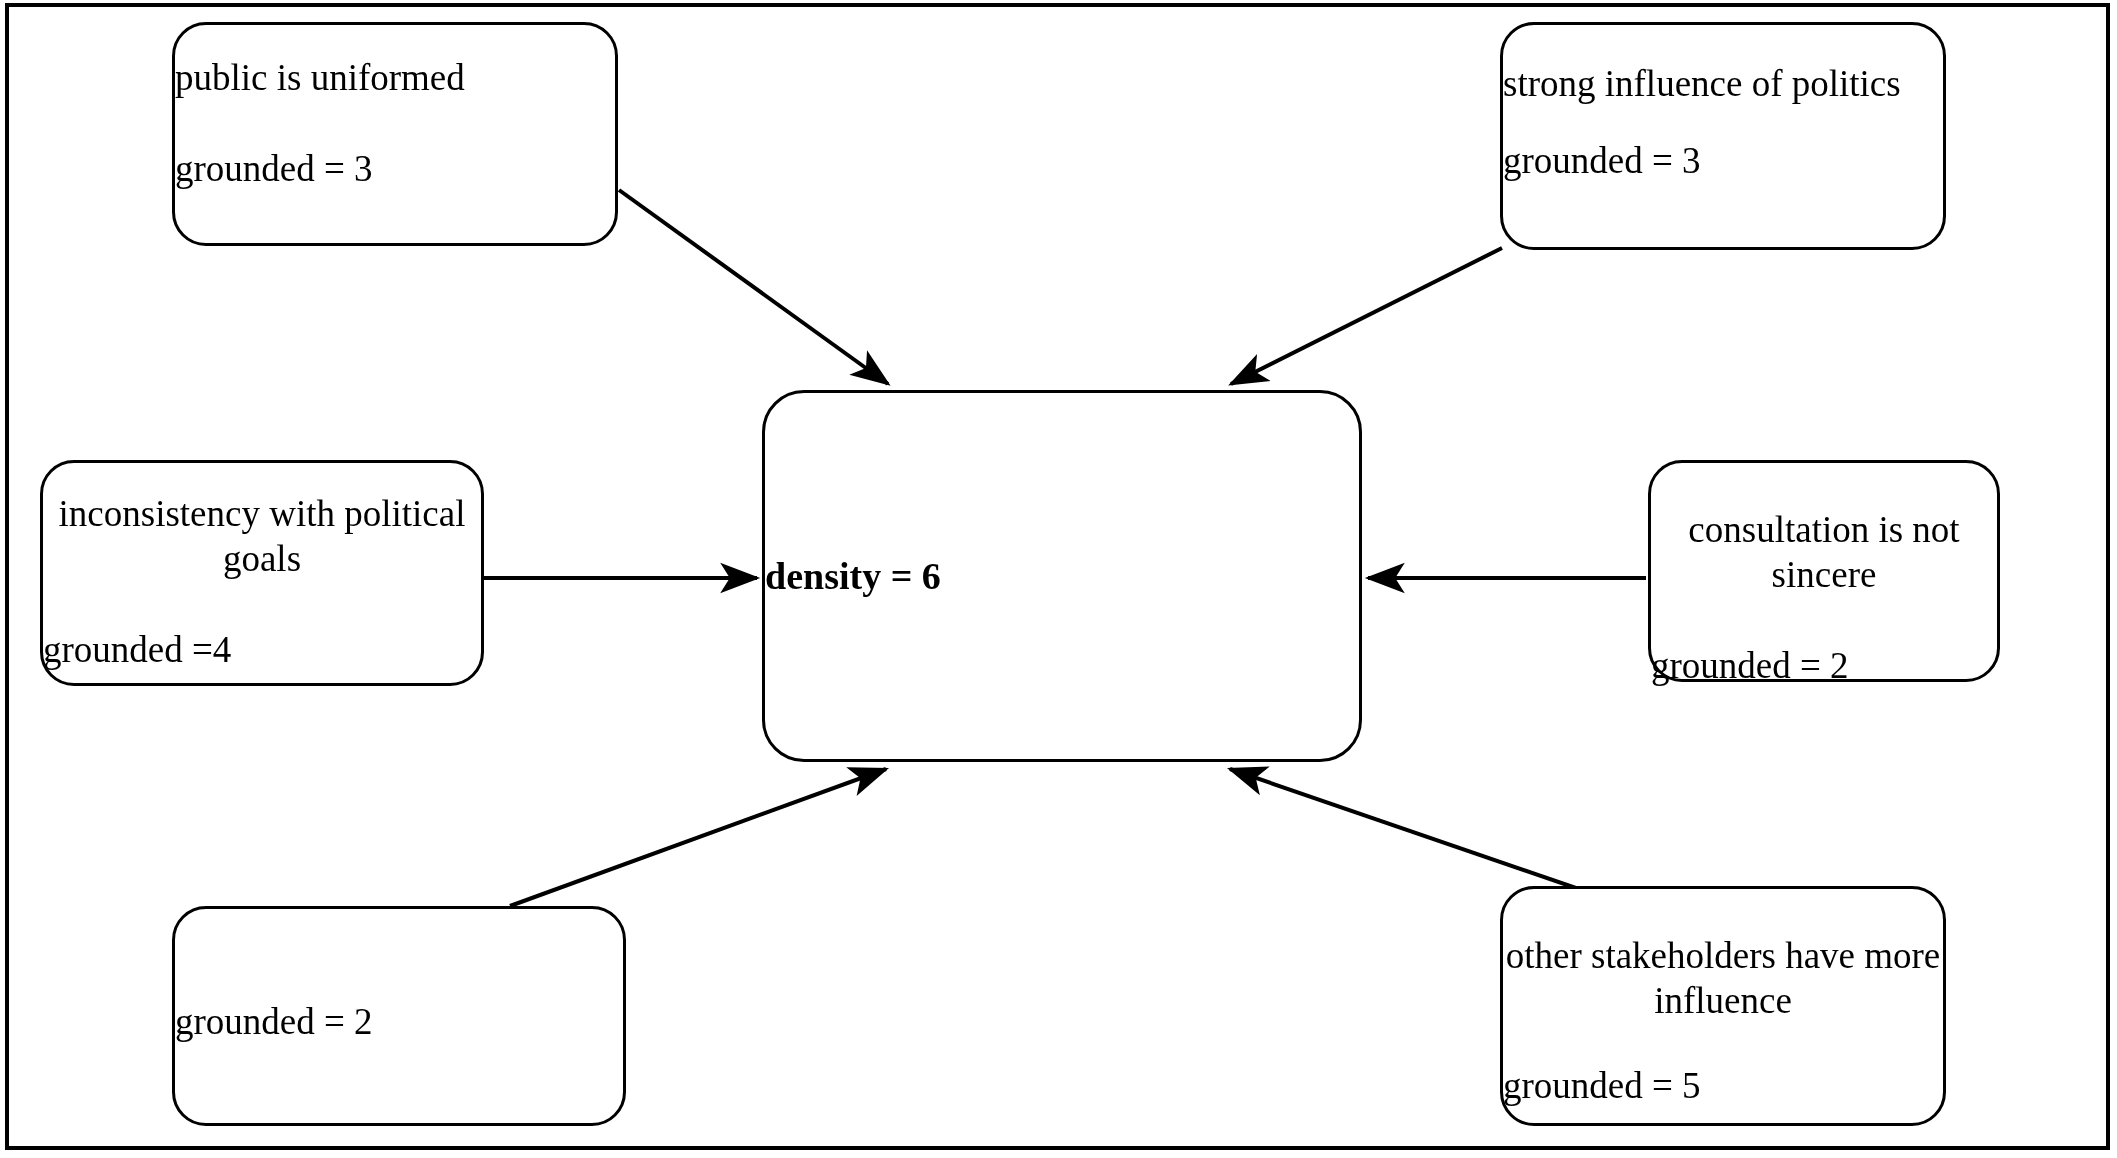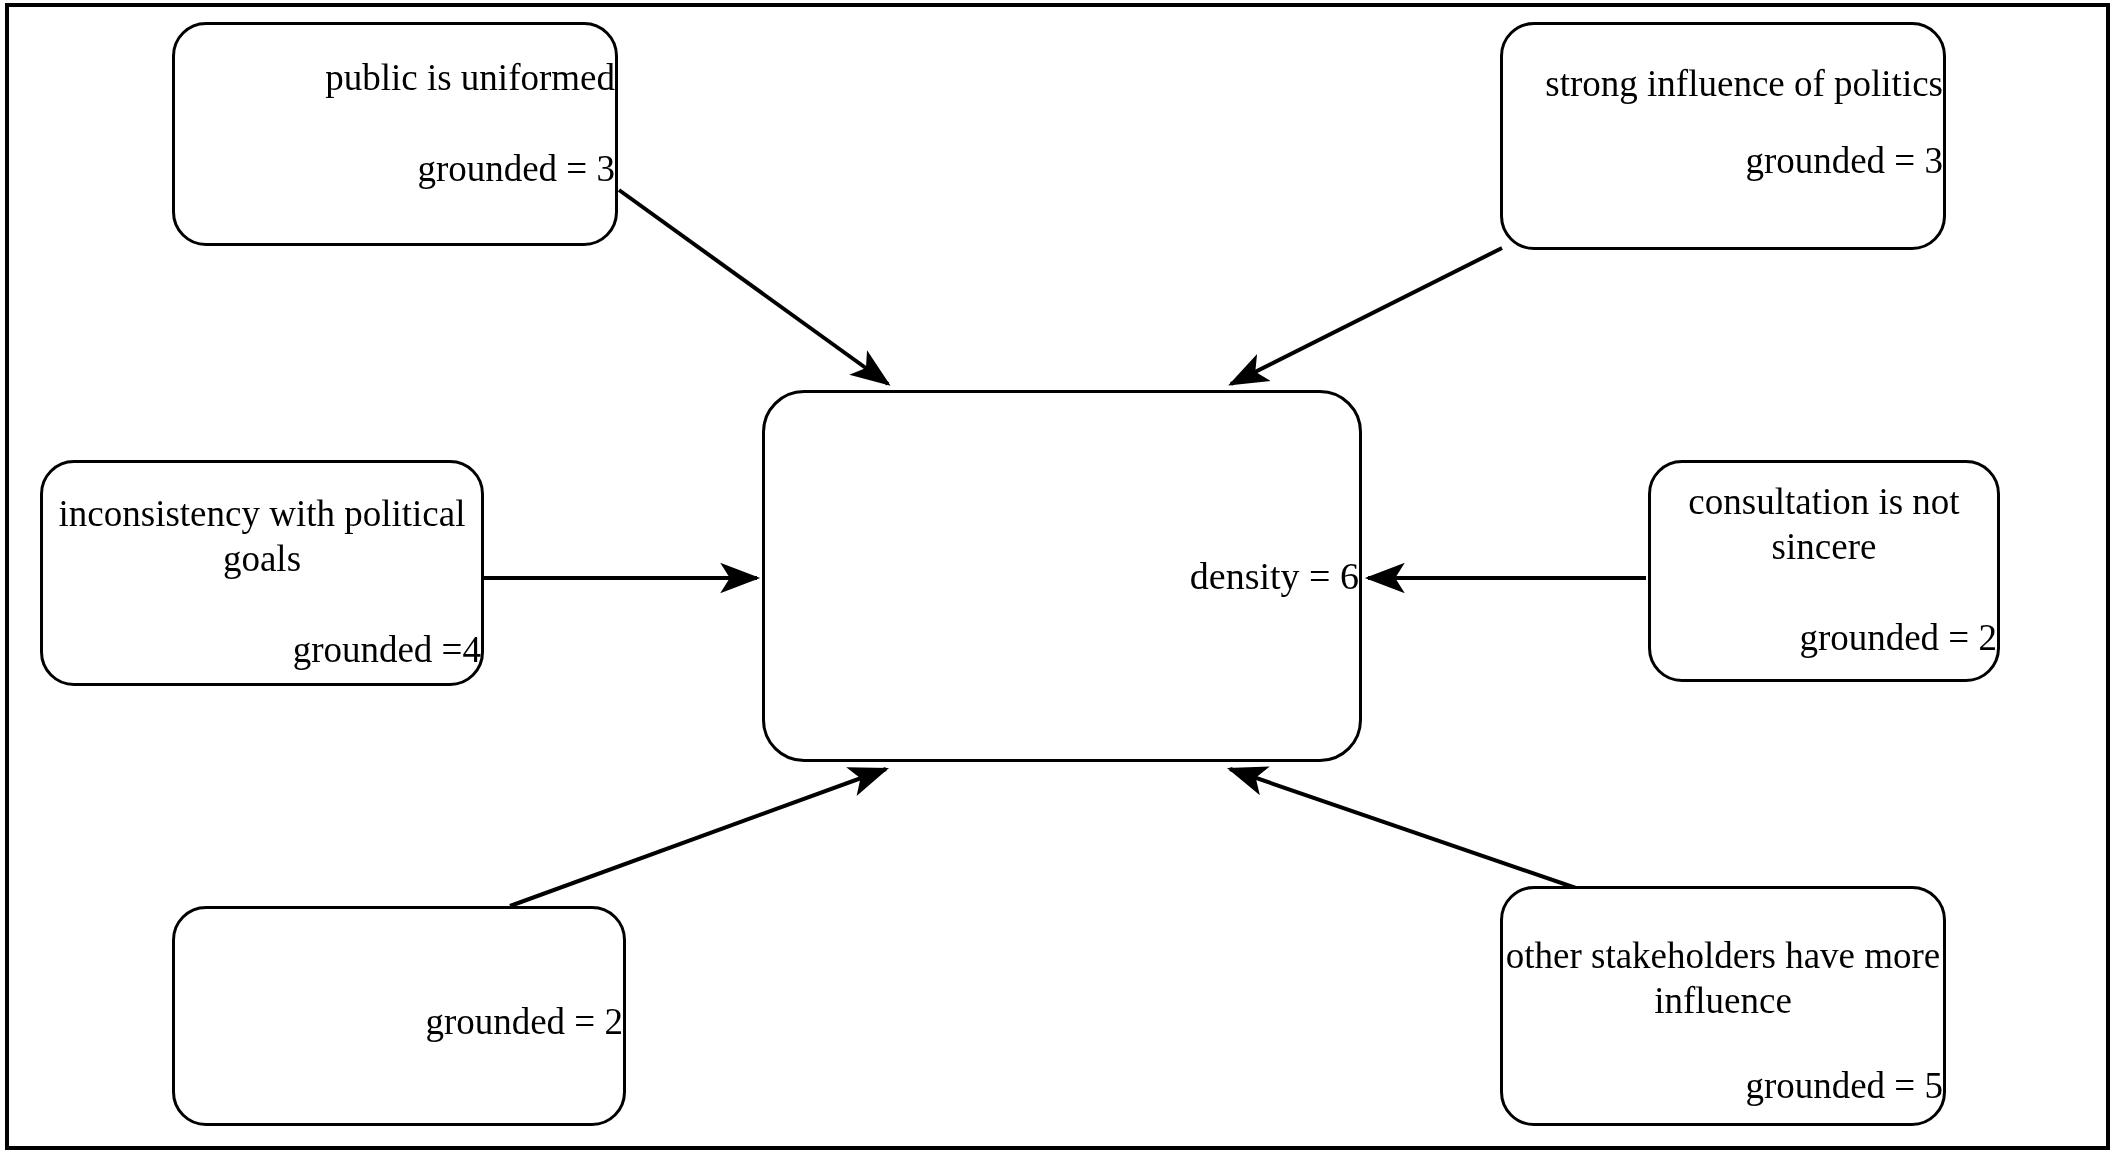--- a/index.html
+++ b/index.html
@@ -33,21 +33,21 @@
     pointer-events: none;
   }
   .node {
     position: absolute;
     box-sizing: border-box;
     border: 3px solid #000000;
     border-radius: 34px;
     background: #ffffff;
     display: flex;
     flex-direction: column;
-    align-items: flex-end;
+    align-items: flex-start;
     text-align: center;
     color: #000000;
     line-height: 1.22;
   }
   .node .title {
     font-size: 37px;
     white-space: pre-wrap;
   }
   .node .metric {
     font-size: 37px;
@@ -67,34 +67,34 @@
   }
   #node-strong-influence-politics .metric { margin-top: 32px; }
 
   
   #node-center {
     left: 762px; top: 390px; width: 600px; height: 372px;
     justify-content: center;
     border-radius: 42px;
   }
   #node-center .title { font-size: 38px; }
-  #node-center .metric { font-size: 38px; }
+  #node-center .metric { font-size: 38px; font-weight: bold; }
 
   
   #node-inconsistency {
     left: 28px; top: 460px; width: 444px; height: 226px;
     padding-top: 28px;
     margin-left: 12px;
   }
   #node-inconsistency .metric { margin-top: 46px; }
 
   
   #node-not-sincere {
     left: 1648px; top: 460px; width: 352px; height: 222px;
-    padding-top: 16px;
+    padding-top: 44px;
   }
   #node-not-sincere .metric { margin-top: 46px; }
 
   
   #node-weak-power {
     left: 172px; top: 906px; width: 454px; height: 220px;
     padding-top: 44px;
   }
   #node-weak-power .metric { margin-top: 46px; }
 

